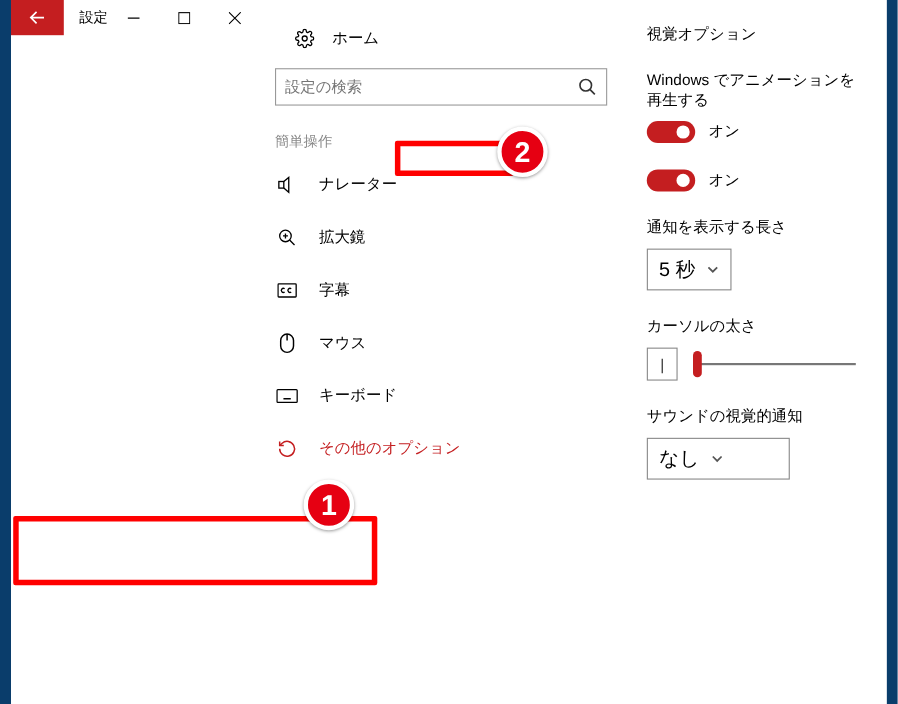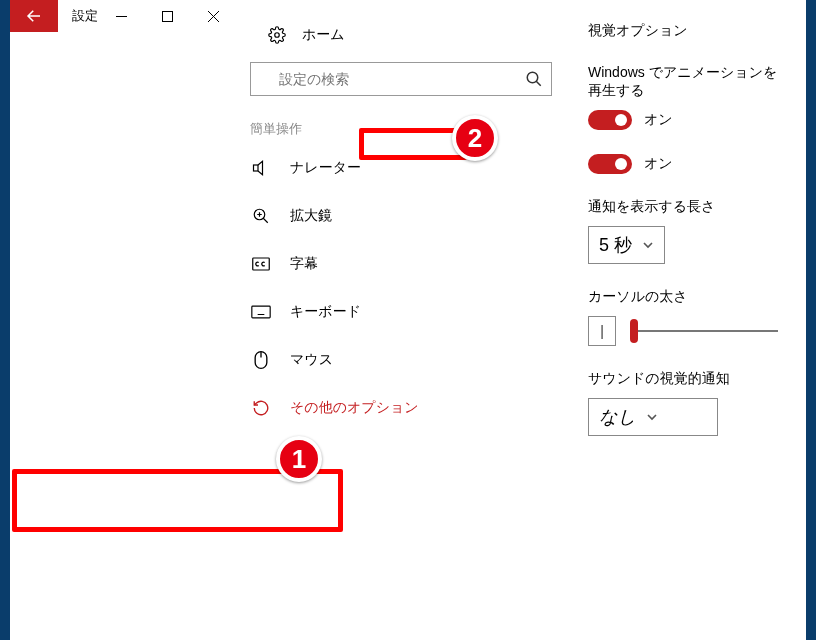--- a/index.html
+++ b/index.html
@@ -12,37 +12,37 @@
     .win-controls { display: flex; }
     .win-btn { width: 46px; display: flex; align-items: center; justify-content: center; cursor: pointer; }
     .win-btn svg { width: 11px; height: 11px; }
     .body { flex: 1; display: flex; background: #fff; }
     .sidebar { width: 330px; padding: 18px 0 0 0; }
     .home-row { display: flex; align-items: center; padding: 8px 30px; cursor: pointer; }
     .home-row .ic { width: 22px; display: flex; justify-content: center; }
     .home-row .lbl { margin-left: 14px; font-size: 14px; }
     .search-wrap { padding: 10px 14px; }
     .search { display: flex; align-items: center; border: 1px solid #999; height: 34px; padding: 0 8px; }
-    .search input { flex: 1; border: none; outline: none; font-size: 14px; color: #ec4899; margin-left: 20px; }
+    .search input { flex: 1; border: none; outline: none; font-size: 14px; color: #ec4899; }
     .search-ic { width: 18px; height: 18px; color: #333; }
     .section-label { padding: 14px 14px 6px; font-size: 13px; color: #888; }
     .nav-item { display: flex; align-items: center; height: 48px; padding: 0 14px; cursor: pointer; }
     .nav-item.selected { color: #c41e20; }
     .nav-ic { width: 22px; display: flex; justify-content: center; align-items: center; }
     .nav-lbl { margin-left: 18px; font-size: 14px; }
     .content { flex: 1; padding: 22px 28px 0 22px; position: relative; }
     h1 { font-size: 14px; font-weight: 400; margin-bottom: 24px; }
     .setting { margin-bottom: 24px; }
     .setting-lbl { font-size: 14px; margin-bottom: 10px; }
     .toggle-row { display: flex; align-items: center; gap: 12px; }
     .toggle { width: 44px; height: 20px; border-radius: 10px; background: #c41e20; position: relative; cursor: pointer; }
     .toggle .knob { position: absolute; width: 12px; height: 12px; background: #fff; border-radius: 50%; top: 4px; right: 5px; }
     .toggle-state { font-size: 14px; }
     .combo { border: 1px solid #888; padding: 6px 10px; font-size: 18px; display: inline-flex; align-items: center; gap: 10px; cursor: pointer; min-width: 60px; }
-    .combo.wide { min-width: 130px; justify-content: flex-start; font-style: italic; }
+    .combo.wide { min-width: 130px; justify-content: flex-start; }
     .chev { width: 12px; height: 12px; }
     .cursor-row { display: flex; align-items: center; gap: 14px; }
     .cursor-preview { width: 28px; height: 30px; border: 1px solid #888; display: flex; align-items: center; justify-content: center; font-size: 14px; color: #333; }
     .slider { position: relative; flex: 1; height: 18px; }
     .slider-track { position: absolute; top: 8px; left: 0; right: 0; height: 2px; background: #777; }
     .slider-thumb { position: absolute; top: 0; left: 0; width: 8px; height: 24px; background: #c41e20; border-radius: 4px; cursor: pointer; top: -3px; }
     .callout { position: absolute; border: 5px solid #ff0000; border-radius: 2px; pointer-events: none; }
     .badge { position: absolute; width: 46px; height: 46px; border-radius: 50%; background: #e60012; border: 4px solid #fff; box-shadow: 0 1px 3px rgba(0,0,0,.4); color: #fff; font-size: 26px; font-weight: bold; display: flex; align-items: center; justify-content: center; pointer-events: none; }
     #callout1 { top: 469px; left: 2px; width: 331px; height: 63px; }
     #badge1  { top: 436px; left: 266px; }
@@ -125,35 +125,35 @@
         <span class="nav-ic">
             <svg width="18" height="14" viewBox="0 0 24 18" fill="none" stroke="#000" stroke-width="1.6">
               <rect x="1" y="1" width="22" height="16" rx="1"></rect>
               <path d="M9 7a2.5 2.5 0 1 0 0 4M17 7a2.5 2.5 0 1 0 0 4"></path>
             </svg>
           </span>
         <span class="nav-lbl">字幕</span>
       </div>
       <div class="nav-item">
         <span class="nav-ic">
+            <svg width="16" height="20" viewBox="0 0 18 24" fill="none" stroke="#000" stroke-width="1.6">
+              <rect x="2" y="2" width="14" height="20" rx="7"></rect>
+              <path d="M9 2v7"></path>
+            </svg>
+          </span>
+        <span class="nav-lbl">マウス</span>
+      </div>
+      <div class="nav-item">
+        <span class="nav-ic">
             <svg width="20" height="14" viewBox="0 0 24 16" fill="none" stroke="#000" stroke-width="1.4">
               <rect x="1" y="1" width="22" height="14" rx="1"></rect>
               <path d="M5 5h.01M9 5h.01M13 5h.01M17 5h.01M5 9h.01M19 9h.01M8 11h8"></path>
             </svg>
           </span>
         <span class="nav-lbl">キーボード</span>
-      </div>
-      <div class="nav-item">
-        <span class="nav-ic">
-            <svg width="16" height="20" viewBox="0 0 18 24" fill="none" stroke="#000" stroke-width="1.6">
-              <rect x="2" y="2" width="14" height="20" rx="7"></rect>
-              <path d="M9 2v7"></path>
-            </svg>
-          </span>
-        <span class="nav-lbl">マウス</span>
       </div>
       <div class="nav-item selected">
         <span class="nav-ic">
             <svg width="18" height="18" viewBox="0 0 24 24" fill="none" stroke="#c41e20" stroke-width="1.8">
               <path d="M3 12a9 9 0 1 0 3-6.7L3 8"></path>
               <path d="M3 3v5h5"></path>
             </svg>
           </span>
         <span class="nav-lbl">その他のオプション</span>
       </div>

